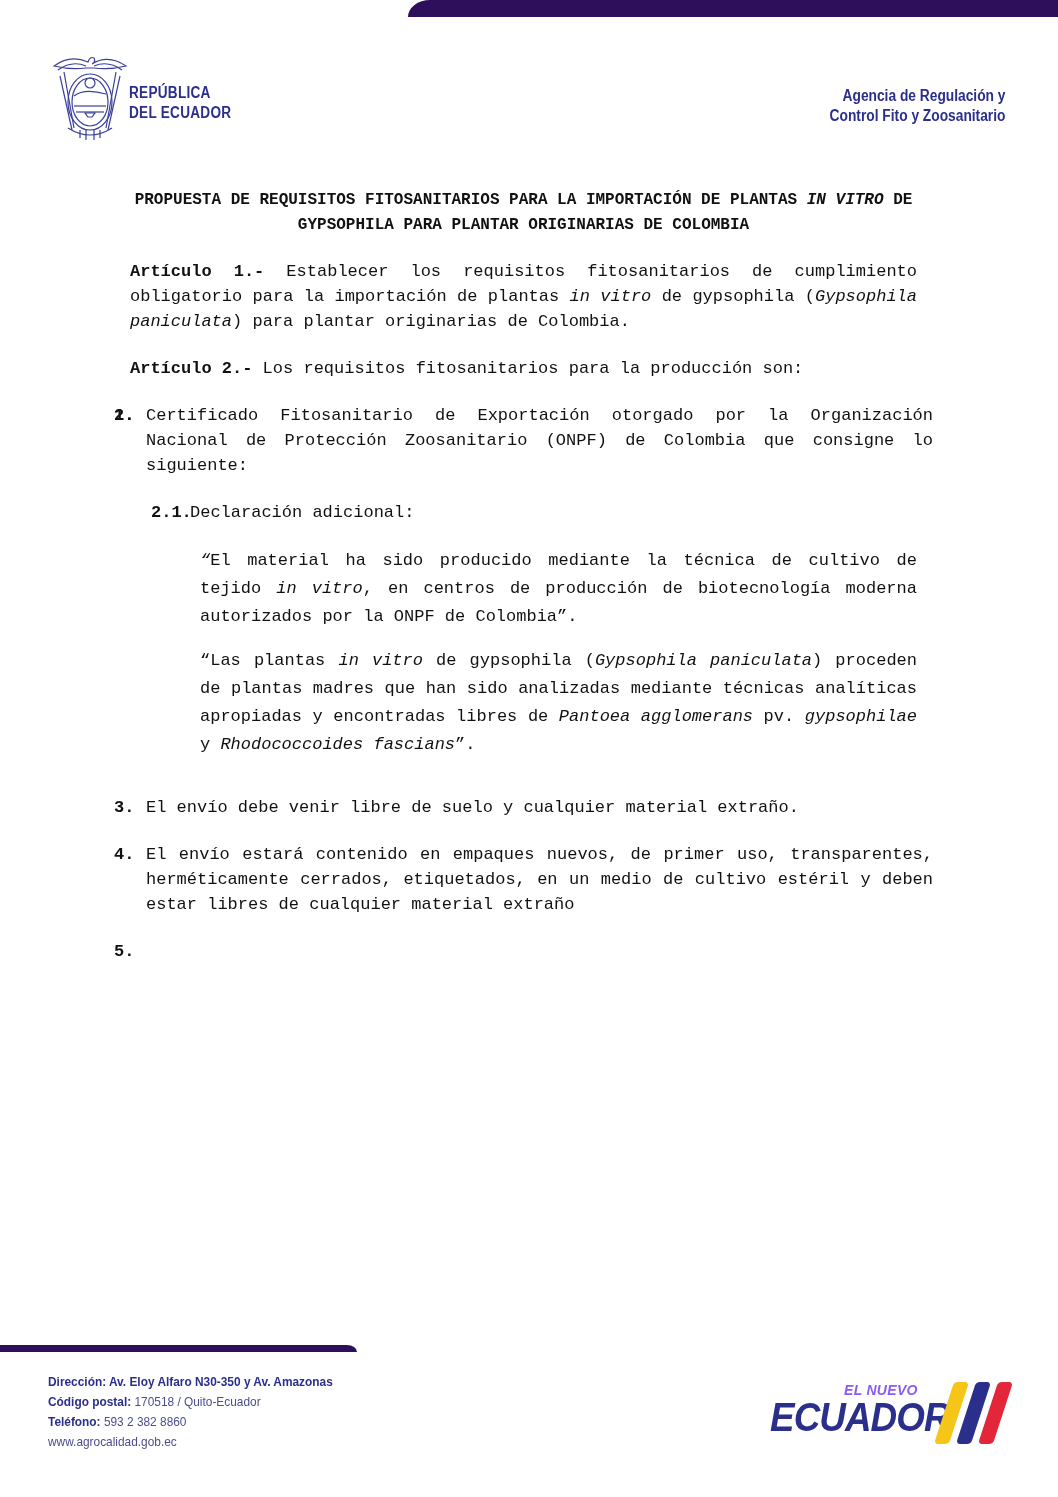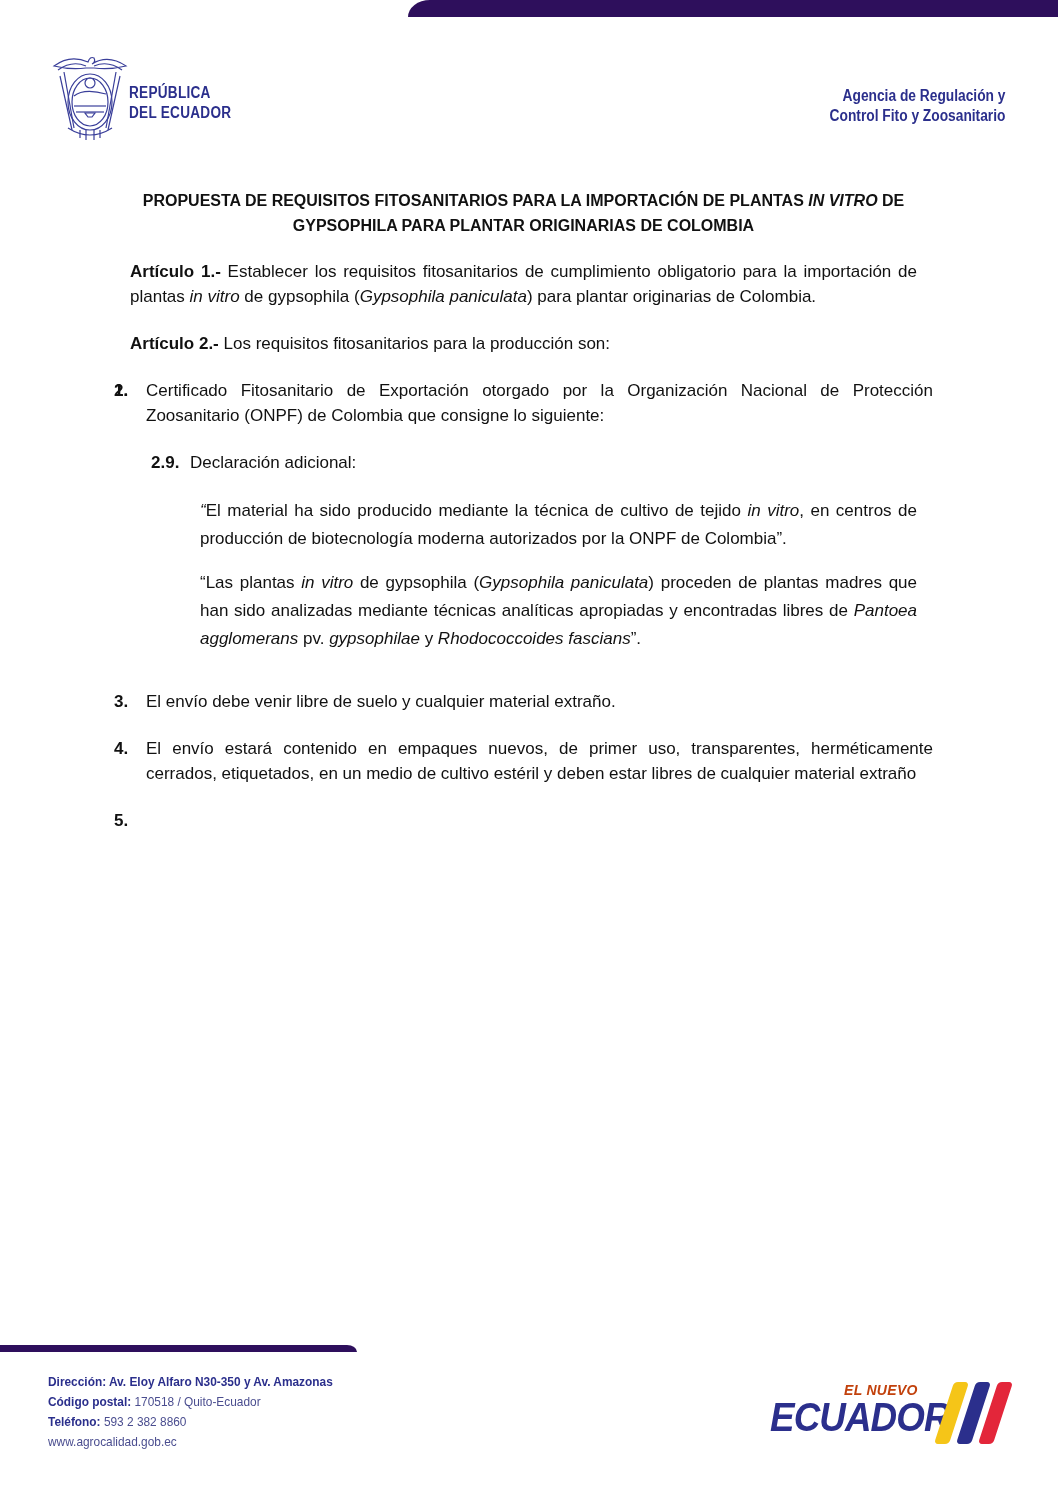--- a/index.html
+++ b/index.html
@@ -9,36 +9,36 @@
              background: #2e0f5c; border-top-left-radius: 22px 17px; }
   .foot-bar { position: absolute; left: 0; top: 1345px; width: 357px; height: 7px;
               background: #2e0f5c; border-top-right-radius: 10px 7px; }
   .logo-left { position: absolute; left: 50px; top: 50px; width: 190px; height: 92px; }
   .logo-left svg { position: absolute; left: 0; top: 0; }
   .logo-left .rep { position: absolute; left: 79px; top: 33px; color: #2b2f8c;
                     font-weight: bold; font-size: 16px; line-height: 20px; letter-spacing: 0.3px;
                     font-family: "Liberation Sans", sans-serif; transform: scaleX(0.85); transform-origin: left; white-space: nowrap; }
   .agency { position: absolute; right: 53px; top: 86px; text-align: right; color: #2b2f8c;
             font-weight: bold; font-size: 16px; line-height: 20px; transform: scaleX(0.86); transform-origin: right; white-space: nowrap; }
-  .doc { position: absolute; left: 114px; top: 188px; width: 819px; font-size: 17px; line-height: 25px; }
+  .doc { position: absolute; left: 114px; top: 188px; width: 819px; font-size: 17px; line-height: 25px; font-family: Liberation Mono, monospace; }
   .title { text-align: center; font-weight: bold; font-size: 16px; line-height: 25px; margin: 0 0 21px 0; }
   p { margin: 16px; text-align: justify; }
   .para { margin-bottom: 22px; }
   .item { position: relative; padding-left: 32px; margin-bottom: 22px; text-align: justify; }
   .item .num { position: absolute; left: 0; top: 0; font-weight: bold; }
   .sub { position: relative; padding-left: 76px; margin-bottom: 22px; }
   .sub .num { position: absolute; left: 37px; top: 0; font-weight: bold; }
   .quote { padding-left: 70px; line-height: 28px; margin-bottom: 16px; text-align: justify; }
   .gap { height: 20px; }
   .footer-text { position: absolute; left: 48px; top: 1372px; color: #2b2f8c; font-size: 13.5px;
                  line-height: 20px; transform: scaleX(0.88); transform-origin: left; white-space: nowrap; }
   .footer-text b { font-weight: bold; }
   .footer-text .light { color: #4a4d8f; }
   .brand { position: absolute; left: 770px; top: 1380px; width: 240px; height: 70px; }
-  .brand .el-nuevo { position: absolute; left: 74px; top: 2px; color: #c2410c; font-weight: bold; font-style: italic;
+  .brand .el-nuevo { position: absolute; left: 74px; top: 2px; color: #8b5cf6; font-weight: bold; font-style: italic;
                      font-size: 14px; letter-spacing: 0.3px; }
   .brand .ecuador { position: absolute; left: 0; top: 14px; color: #2b2f8c; font-weight: bold; font-style: italic;
                     font-size: 40px; line-height: 46px; letter-spacing: -1px; transform: scaleX(0.92); transform-origin: left; }
   .stripe { position: absolute; top: 2px; width: 15px; height: 62px; border-radius: 4px; transform: skewX(-18deg); }
   .s1 { left: 174px; background: #f5c518; }
   .s2 { left: 196px; background: #2b2f8c; }
   .s3 { left: 218px; background: #e3263a; }
 </style>
 </head>
 <body>
@@ -81,21 +81,21 @@
   <div class="title"><span>PROPUESTA DE REQUISITOS FITOSANITARIOS PARA LA IMPORTACIÓN DE PLANTAS </span><i>IN VITRO</i><span> DE GYPSOPHILA PARA PLANTAR ORIGINARIAS DE COLOMBIA</span></div>
 
   <p class="para"><b>Artículo 1.-</b><span> Establecer los requisitos fitosanitarios de cumplimiento obligatorio para la importación de plantas </span><i>in vitro</i><span> de gypsophila (</span><i>Gypsophila paniculata</i><span>) para plantar originarias de Colombia.</span></p>
 
   <p class="para"><b>Artículo 2.-</b><span> Los requisitos fitosanitarios para la producción son:</span></p>
 
   <div class="item"><span class="num">1.</span></div>
 
   <div class="item"><span class="num">2.</span><span>Certificado Fitosanitario de Exportación otorgado por la Organización Nacional de Protección Zoosanitario (ONPF) de Colombia que consigne lo siguiente:</span></div>
 
-  <div class="sub"><span class="num">2.9.</span><span>Declaración adicional:</span></div>
+  <div class="sub"><span class="num">2.1.</span><span>Declaración adicional:</span></div>
 
   <p class="quote"><i>“</i><span>El material ha sido producido mediante la técnica de cultivo de tejido </span><i>in vitro</i><span>, en centros de producción de biotecnología moderna autorizados por la ONPF de Colombia”.</span></p>
 
   <p class="quote"><span>“Las plantas </span><i>in vitro</i><span> de gypsophila (</span><i>Gypsophila paniculata</i><span>) proceden de plantas madres que han sido analizadas mediante técnicas analíticas apropiadas y encontradas libres de </span><i>Pantoea agglomerans</i><span> pv. </span><i>gypsophilae</i><span> y </span><i>Rhodococcoides fascians</i><span>”.</span></p>
 
   <div class="gap"></div>
 
   <div class="item"><span class="num">3.</span><span>El envío debe venir libre de suelo y cualquier material extraño.</span></div>
 
   <div class="item"><span class="num">4.</span><span>El envío estará contenido en empaques nuevos, de primer uso, transparentes, herméticamente cerrados, etiquetados, en un medio de cultivo estéril y deben estar libres de cualquier material extraño</span></div>

